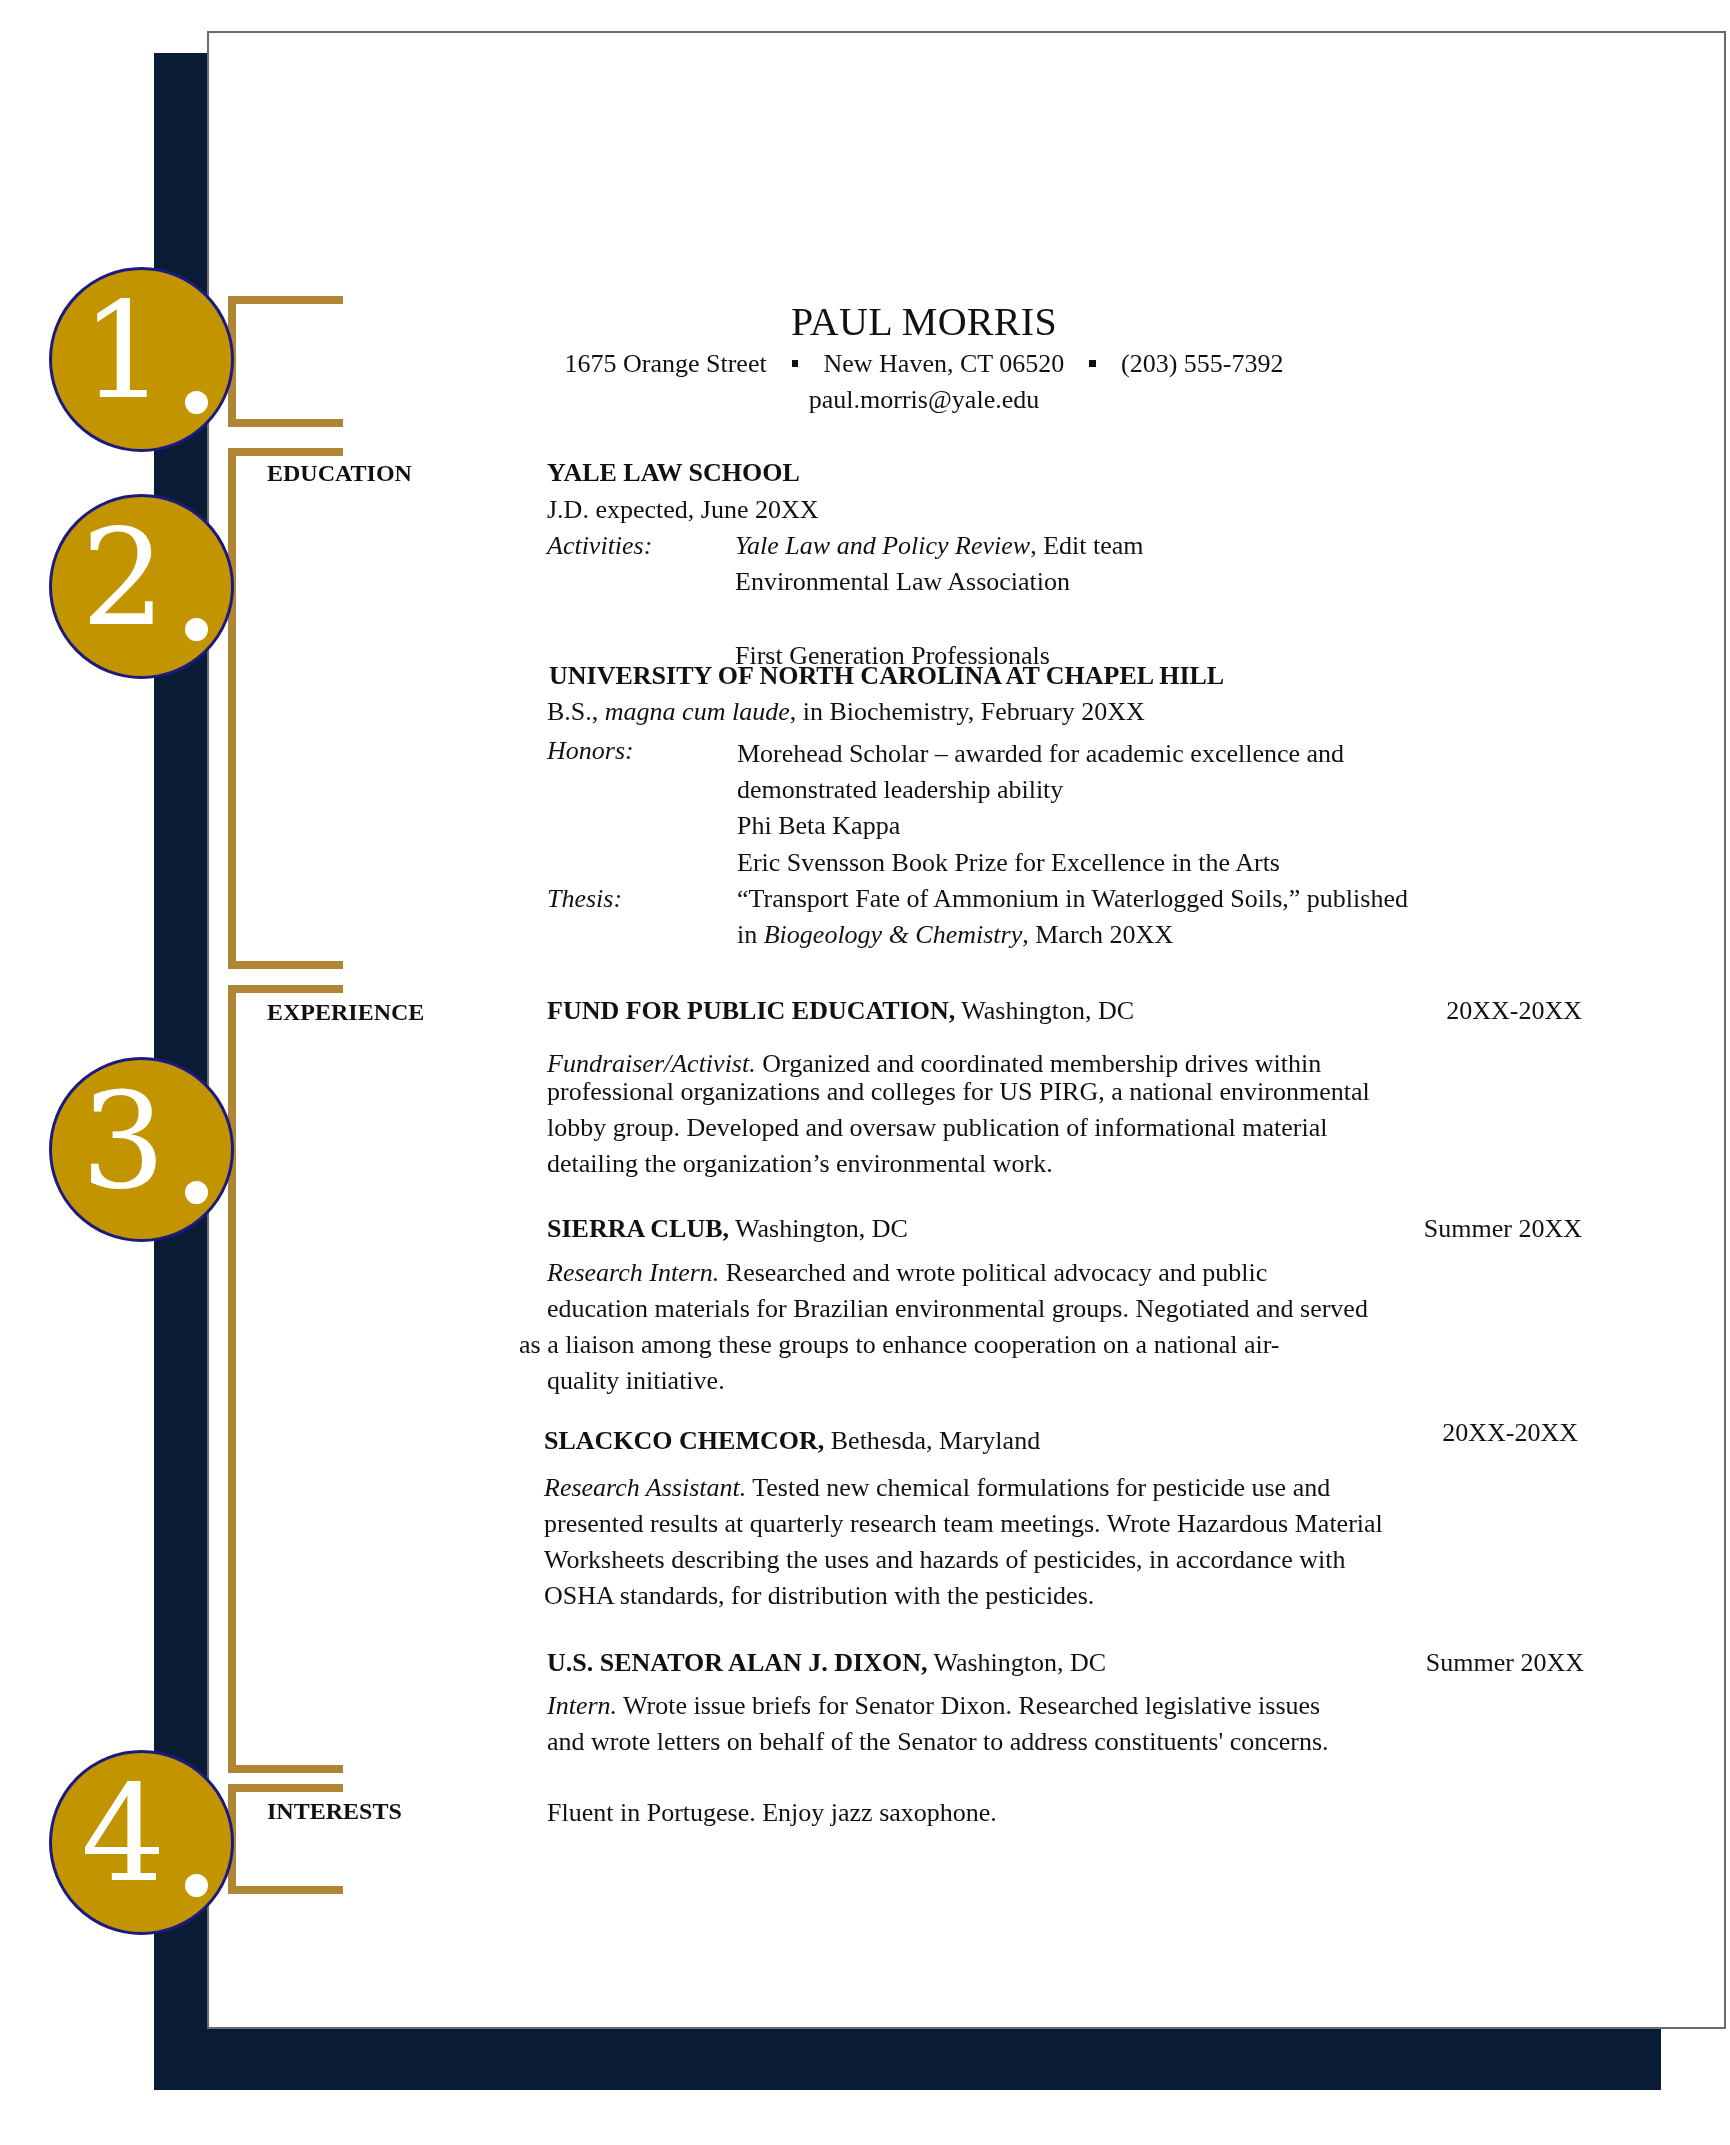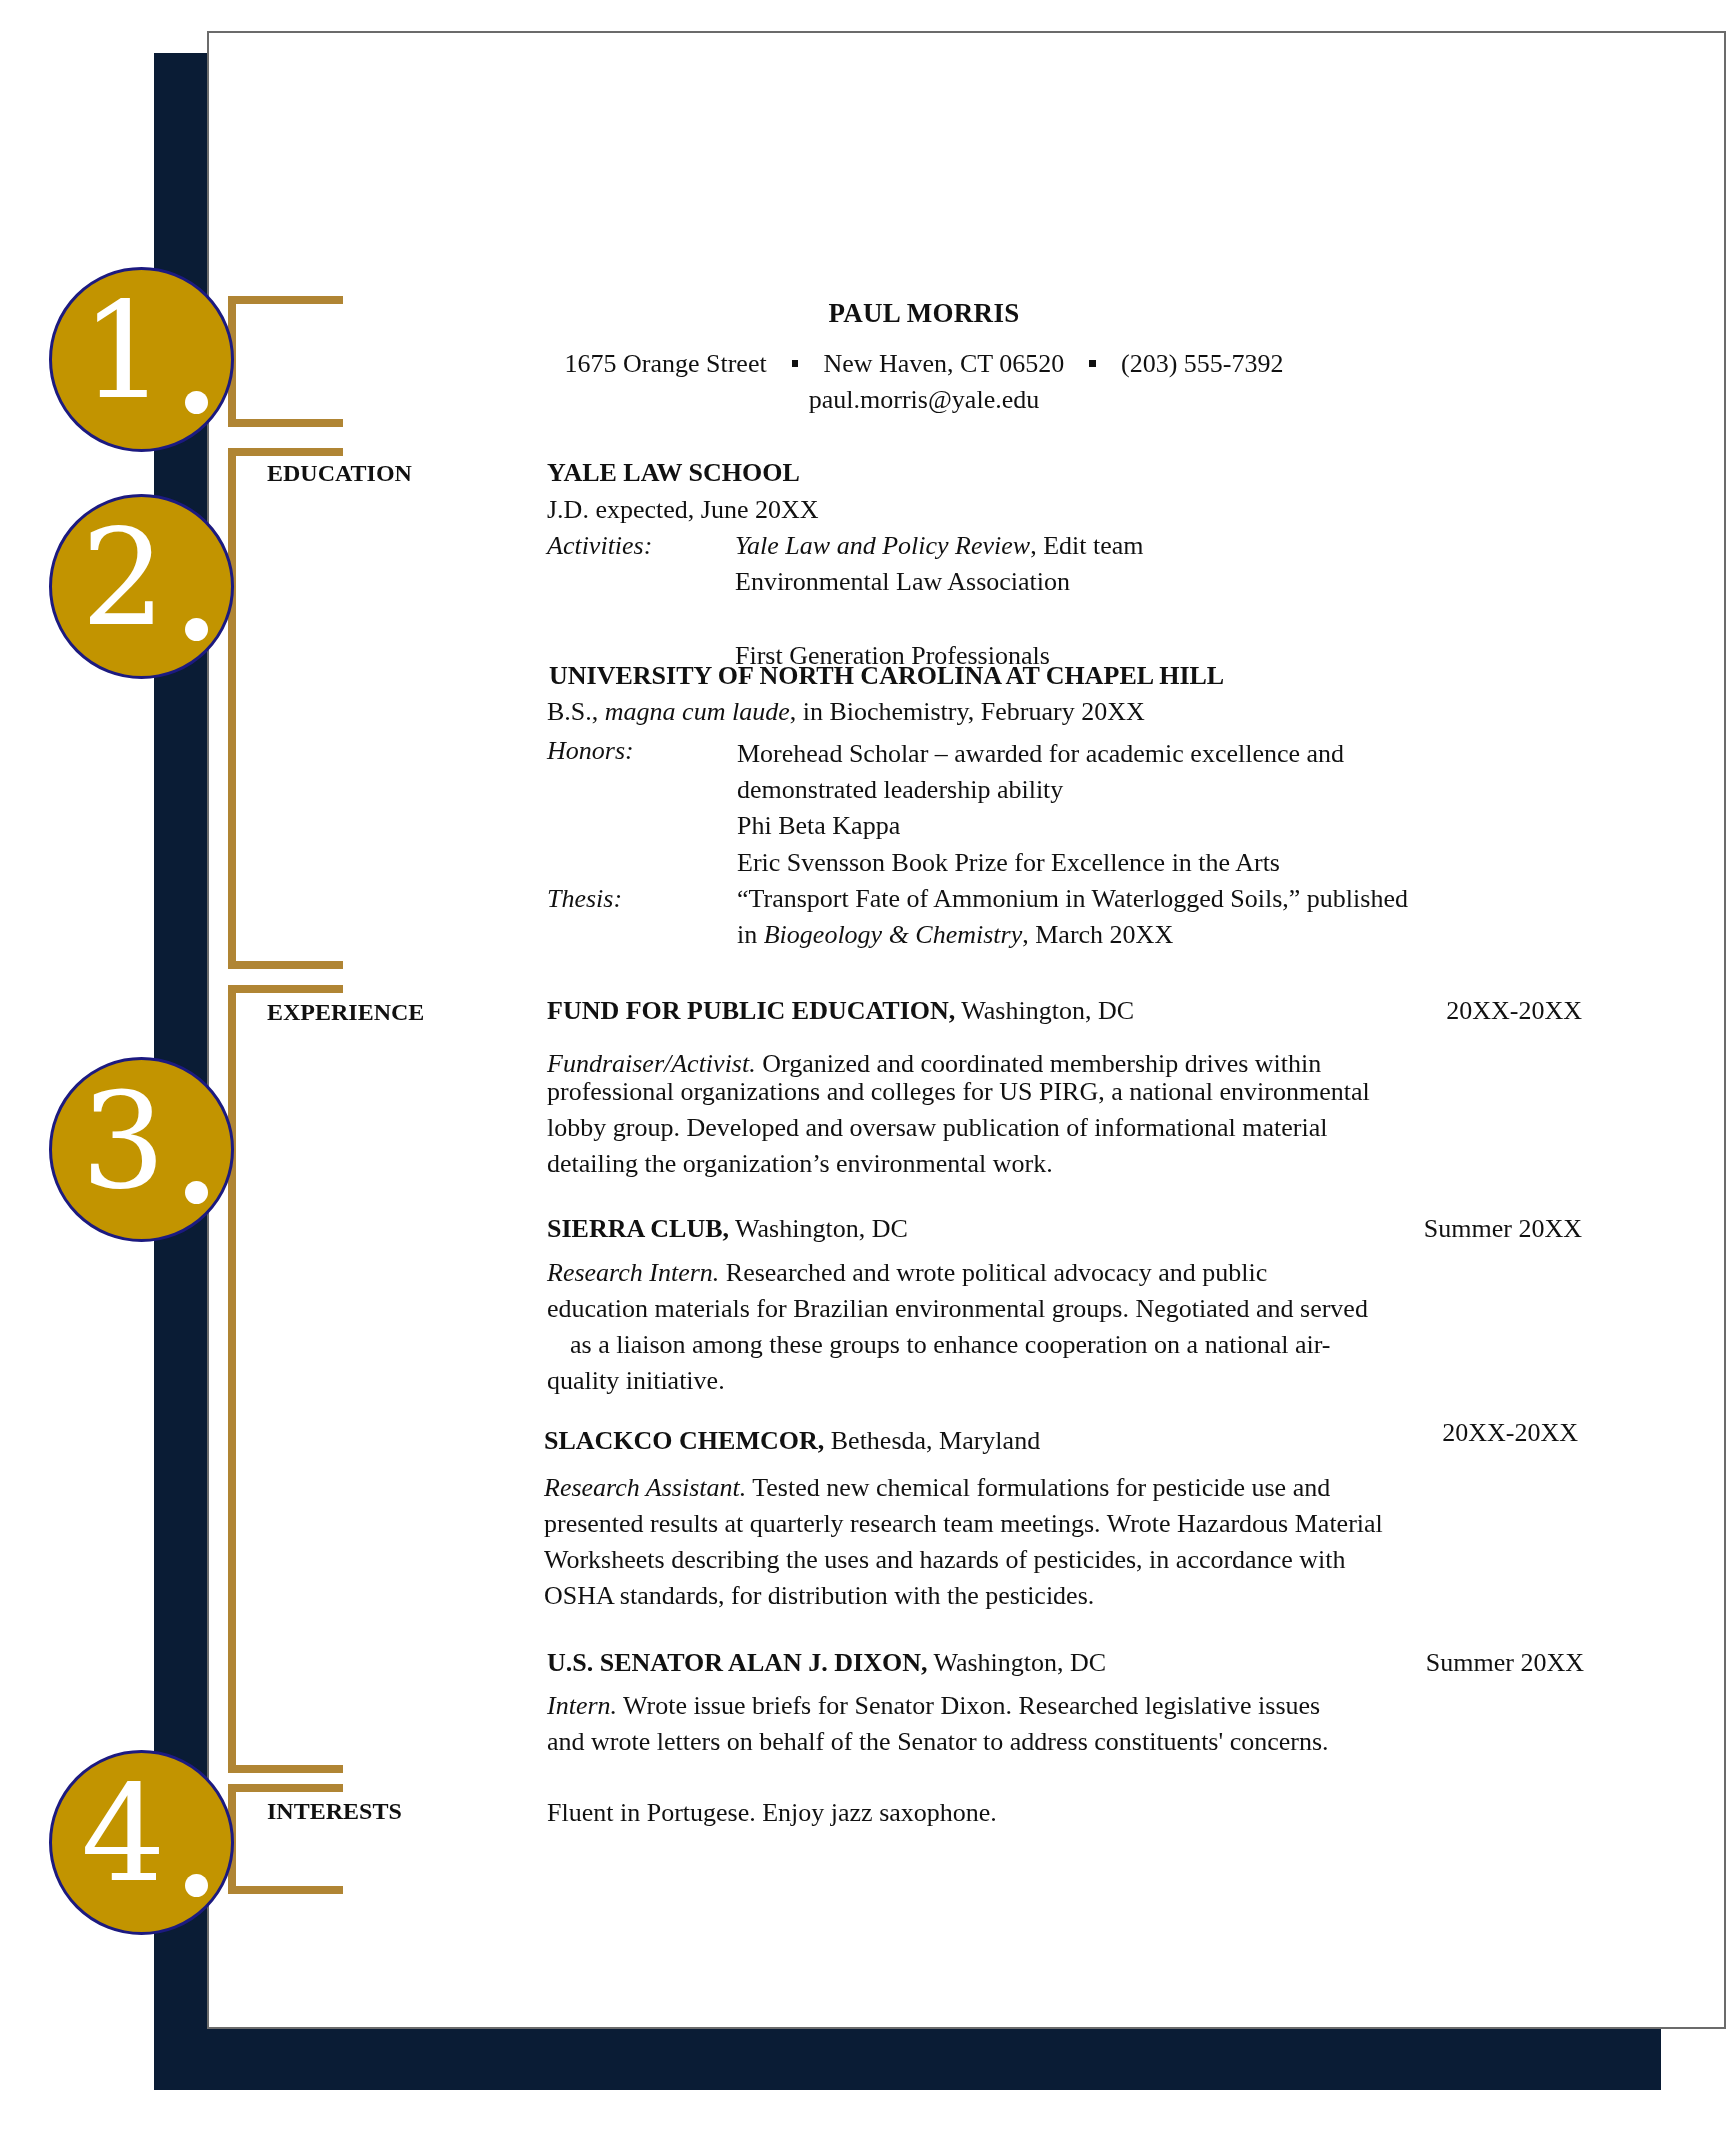--- a/index.html
+++ b/index.html
@@ -9,21 +9,21 @@
   .page { position:absolute; left:207px; top:31px; width:1519px; height:1998px; background:#fff;
           border:2px solid #6b6b6b; box-sizing:border-box; }
   .abs { position:absolute; white-space:nowrap; }
   .bracket { position:absolute; left:228px; width:115px; box-sizing:border-box;
              border-top:8.8px solid #b08534; border-bottom:8.8px solid #b08534; border-left:8.8px solid #b08534; }
   .circle { position:absolute; width:185px; height:185px; border-radius:50%; background:#c29400;
             border:3.9px solid #1c1a80; box-sizing:border-box; }
   .circle .num { position:absolute; left:29px; top:7.8px; font-family:"DejaVu Serif", "Liberation Serif", serif;
                  font-size:133px; line-height:146px; color:#fff; font-weight:normal; }
   .circle .dot { position:absolute; width:23.4px; height:23.4px; border-radius:50%; background:#fff; left:133px; top:121px; }
-  .name { font-size:27px; font-weight:bold; letter-spacing:0.3px; }
+  .name { font-size:40px; font-weight:normal; letter-spacing:0.3px; }
   .t { font-size:26px; line-height:36px; }
   .label { font-size:24px; font-weight:bold;font-family:Liberation Serif, serif; }
   .b { font-weight:bold; }
   .i { font-style:italic; }
   .center { left:207px; width:1434px; text-align:center; }
   .right { text-align:right; }
   .sep { display:inline-block; width:6.8px; height:6.8px; background:#111; vertical-align:middle; margin:0 25px; position:relative; top:-2.9px; }
 </style>
 </head>
 <body>
@@ -85,21 +85,21 @@
 <div class="abs t right" style="right:148px;top:993px;">20XX-20XX</div>
 <div class="abs t" style="left:547px;top:1038px;margin-top:8px;"><span class="i">Fundraiser/Activist.</span><span> Organized and coordinated membership drives within</span></div>
 <div class="abs t" style="left:547px;top:1074px;">professional organizations and colleges for US PIRG, a national environmental</div>
 <div class="abs t" style="left:547px;top:1110px;">lobby group. Developed and oversaw publication of informational material</div>
 <div class="abs t" style="left:547px;top:1146px;">detailing the organization’s environmental work.</div>
 
 <div class="abs t" style="left:547px;top:1211px;"><span class="b">SIERRA CLUB,</span><span> Washington, DC</span></div>
 <div class="abs t right" style="right:148px;top:1211px;">Summer 20XX</div>
 <div class="abs t" style="left:547px;top:1255px;"><span class="i">Research Intern.</span><span> Researched and wrote political advocacy and public</span></div>
 <div class="abs t" style="left:547px;top:1291px;">education materials for Brazilian environmental groups. Negotiated and served</div>
-<div class="abs t" style="left:570px;top:1327px;">as a liaison among these groups to enhance cooperation on a national air-</div>
+<div class="abs t" style="left:519px;top:1327px;">as a liaison among these groups to enhance cooperation on a national air-</div>
 <div class="abs t" style="left:547px;top:1363px;">quality initiative.</div>
 
 <div class="abs t" style="left:544px;top:1423px;"><span class="b">SLACKCO CHEMCOR,</span><span> Bethesda, Maryland</span></div>
 <div class="abs t right" style="right:152px;top:1415px;">20XX-20XX</div>
 <div class="abs t" style="left:544px;top:1470px;"><span class="i">Research Assistant.</span><span> Tested new chemical formulations for pesticide use and</span></div>
 <div class="abs t" style="left:544px;top:1506px;">presented results at quarterly research team meetings. Wrote Hazardous Material</div>
 <div class="abs t" style="left:544px;top:1542px;">Worksheets describing the uses and hazards of pesticides, in accordance with</div>
 <div class="abs t" style="left:544px;top:1578px;">OSHA standards, for distribution with the pesticides.</div>
 
 <div class="abs t" style="left:547px;top:1645px;"><span class="b">U.S. SENATOR ALAN J. DIXON,</span><span> Washington, DC</span></div>

